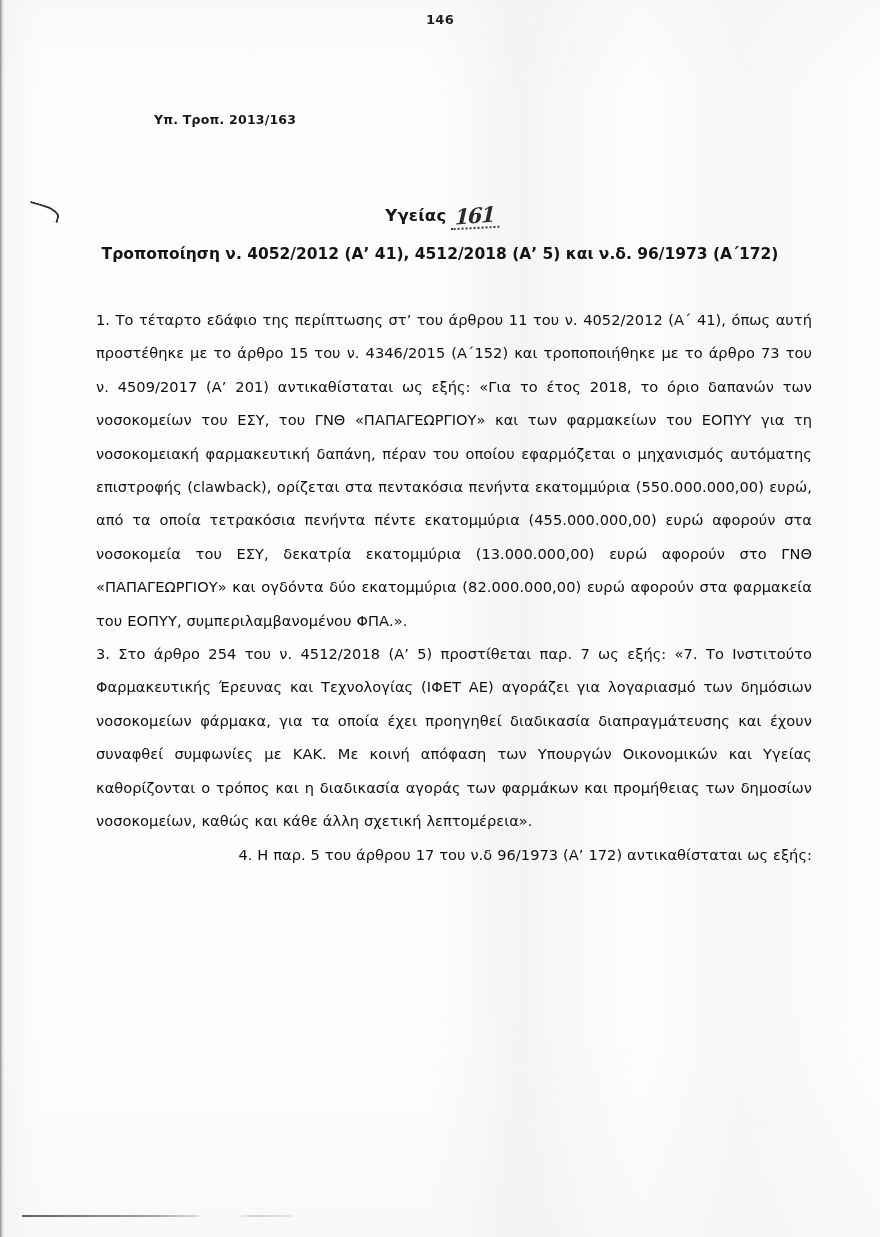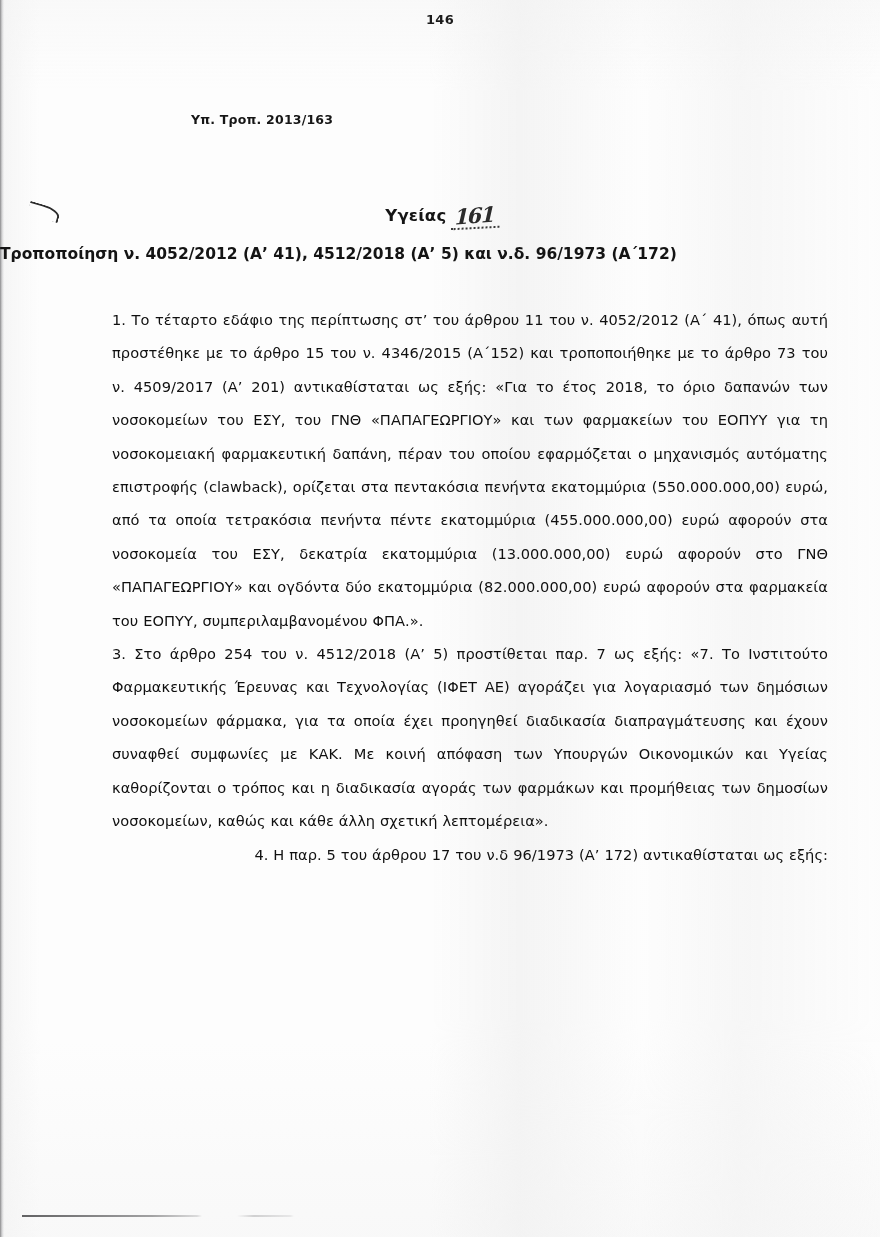--- a/index.html
+++ b/index.html
@@ -90,21 +90,20 @@
   }
 
   .doc-ref {
     position: absolute;
     top: 112px;
     left: 154px;
     font-size: 12.5px;
     font-weight: 700;
     letter-spacing: 0.2px;
     color: #161616;
-    margin-left: 37px;
   }
 
   
   .article-heading {
     position: absolute;
     top: 203px;
     left: 0;
     width: 880px;
     text-align: center;
     font-size: 16.5px;
@@ -148,31 +147,32 @@
     border-right: 2px solid #2b2b2b;
     border-radius: 0 60% 0 0;
     transform: rotate(16deg);
   }
 
   .article-subtitle {
     position: absolute;
     top: 245px;
     left: 0;
     width: 880px;
+    text-align: center;
     font-size: 15.5px;
     font-weight: 700;
     color: #141414;
     white-space: nowrap;
   }
 
   
   .body-block {
     position: absolute;
     top: 303px;
-    left: 112px;
+    left: 96px;
     width: 716px;
   }
 
   .para {
     margin: 0 0 0 0;
     font-size: 14.6px;
     line-height: 33.4px;
     color: #101010;
     text-align: justify;
     letter-spacing: 0.05px;

